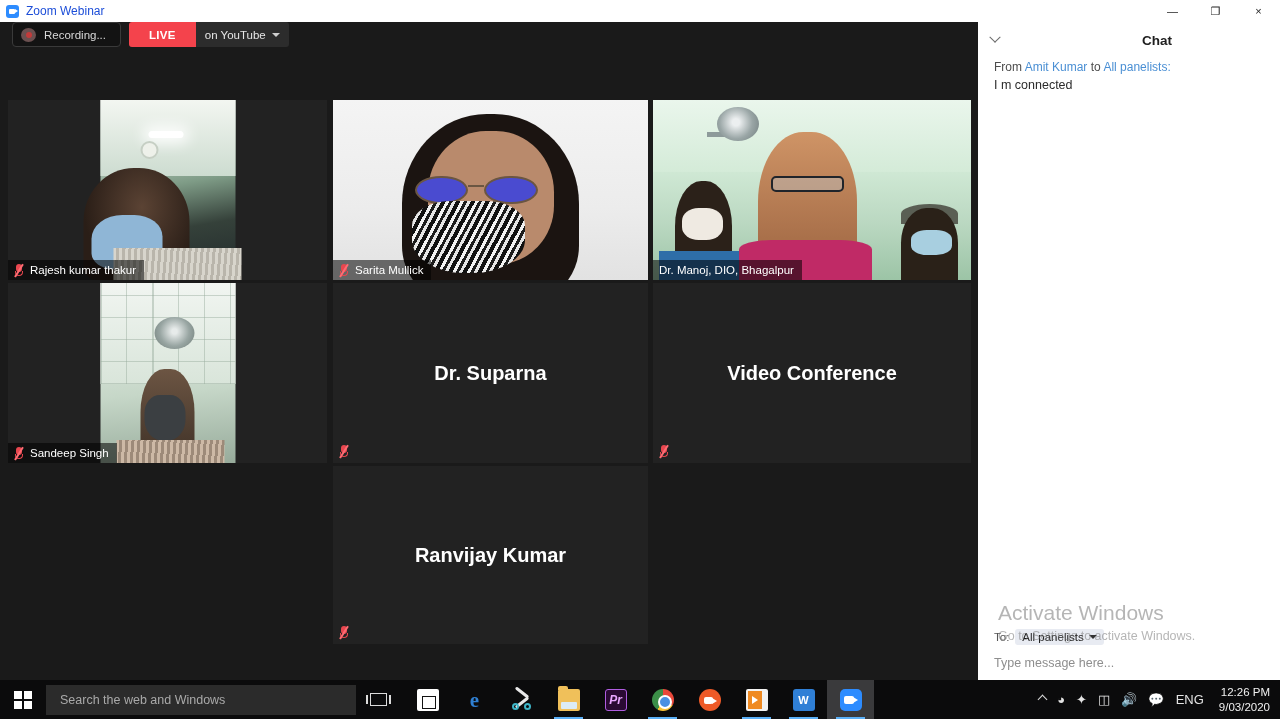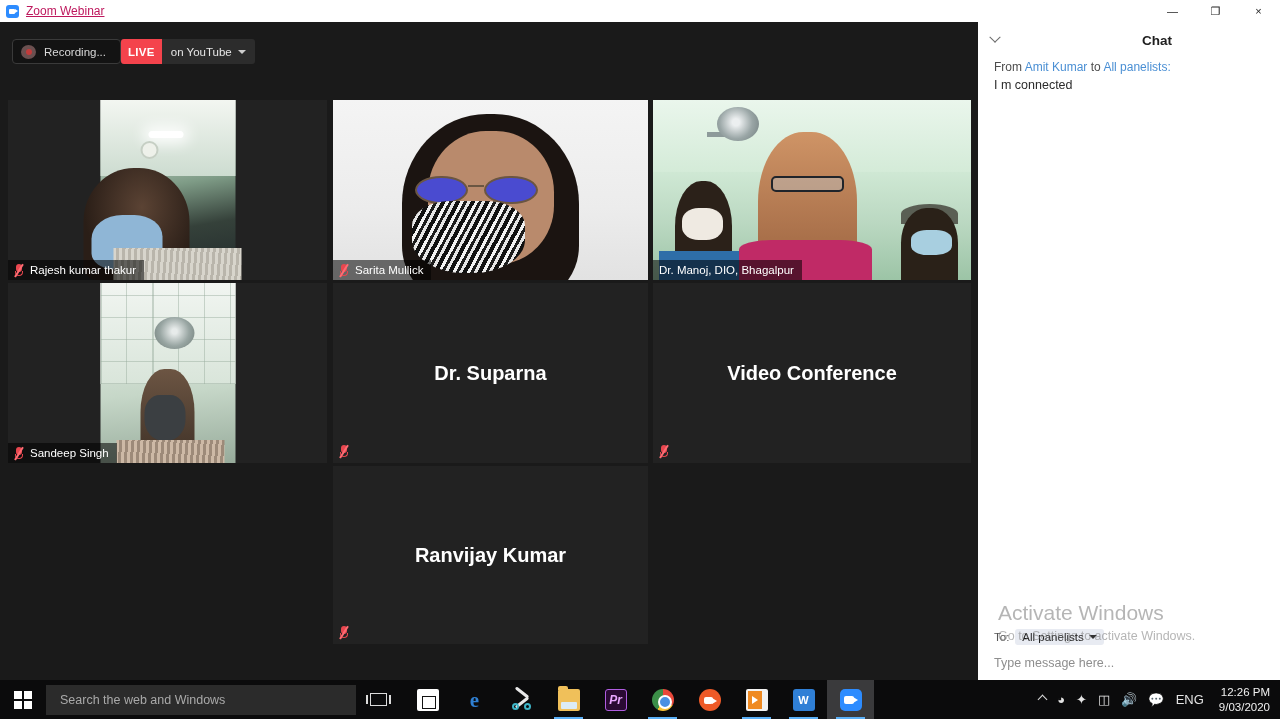--- a/index.html
+++ b/index.html
@@ -23,52 +23,52 @@
   .tb-icon::after {
     content: ""; position: absolute; left: 2.5px; top: 4px;
     width: 6px; height: 5px; background: #fff; border-radius: 1px;
   }
   .tb-icon::before {
     content: ""; position: absolute; left: 8.5px; top: 4.5px;
     width: 0; height: 0;
     border-top: 2px solid transparent; border-bottom: 2px solid transparent;
     border-left: 3px solid #fff;
   }
-  .tb-title { font-size: 12px; color: #be185d; text-decoration: underline; }
+  .tb-title { font-size: 12px; color: #1d4ed8; }
   .tb-controls { margin-left: auto; display: flex; height: 22px; }
   .tb-btn {
     width: 43px; height: 22px; display: flex;
     align-items: center; justify-content: center;
     font-size: 11px; color: #222;
   }
 
   
   .zoomwin {
     position: absolute; top: 22px; left: 0;
     width: 978px; height: 658px; background: #1a1a1a;
   }
-  .toolbar { height: 42px; display: flex; align-items: flex-end; padding-left: 12px; }
+  .toolbar { height: 42px; display: flex; align-items: flex-start; padding-left: 12px; gap: 8px; }
   .rec-btn {
     display: flex; align-items: center; gap: 8px;
     background: #131313; border: 1px solid #3a3a3a; border-radius: 4px;
     height: 25px; padding: 0 14px 0 8px;
   }
   .rec-dot {
     width: 15px; height: 14px; border-radius: 50%;
     background: #6b5050; display: flex; align-items: center; justify-content: center;
   }
   .rec-dot i { width: 6px; height: 6px; border-radius: 50%; background: #c23b3b; display: block; }
   .rec-text { font-size: 11.5px; color: #d8d8d8; }
   .live-wrap {
     display: flex; align-items: center; background: #2c2c2c;
     border-radius: 3px; height: 25px; overflow: hidden;
   }
   .live-badge {
     background: #f4434c; color: #fff; font-size: 11.5px; font-weight: bold;
-    padding: 0 7px; height: 25px; display: flex; align-items: center; letter-spacing: .3px;
+    padding: 0 20px; height: 25px; display: flex; align-items: center; letter-spacing: .3px;
   }
   .live-plat { font-size: 11.5px; color: #e6e6e6; padding: 0 6px 0 9px; }
   .caret-down {
     width: 0; height: 0; margin-right: 9px;
     border-left: 4px solid transparent; border-right: 4px solid transparent;
     border-top: 4px solid #cfcfcf;
   }
 
   
   .grid { position: absolute; left: 8px; top: 78px; width: 963px; height: 544px; }

